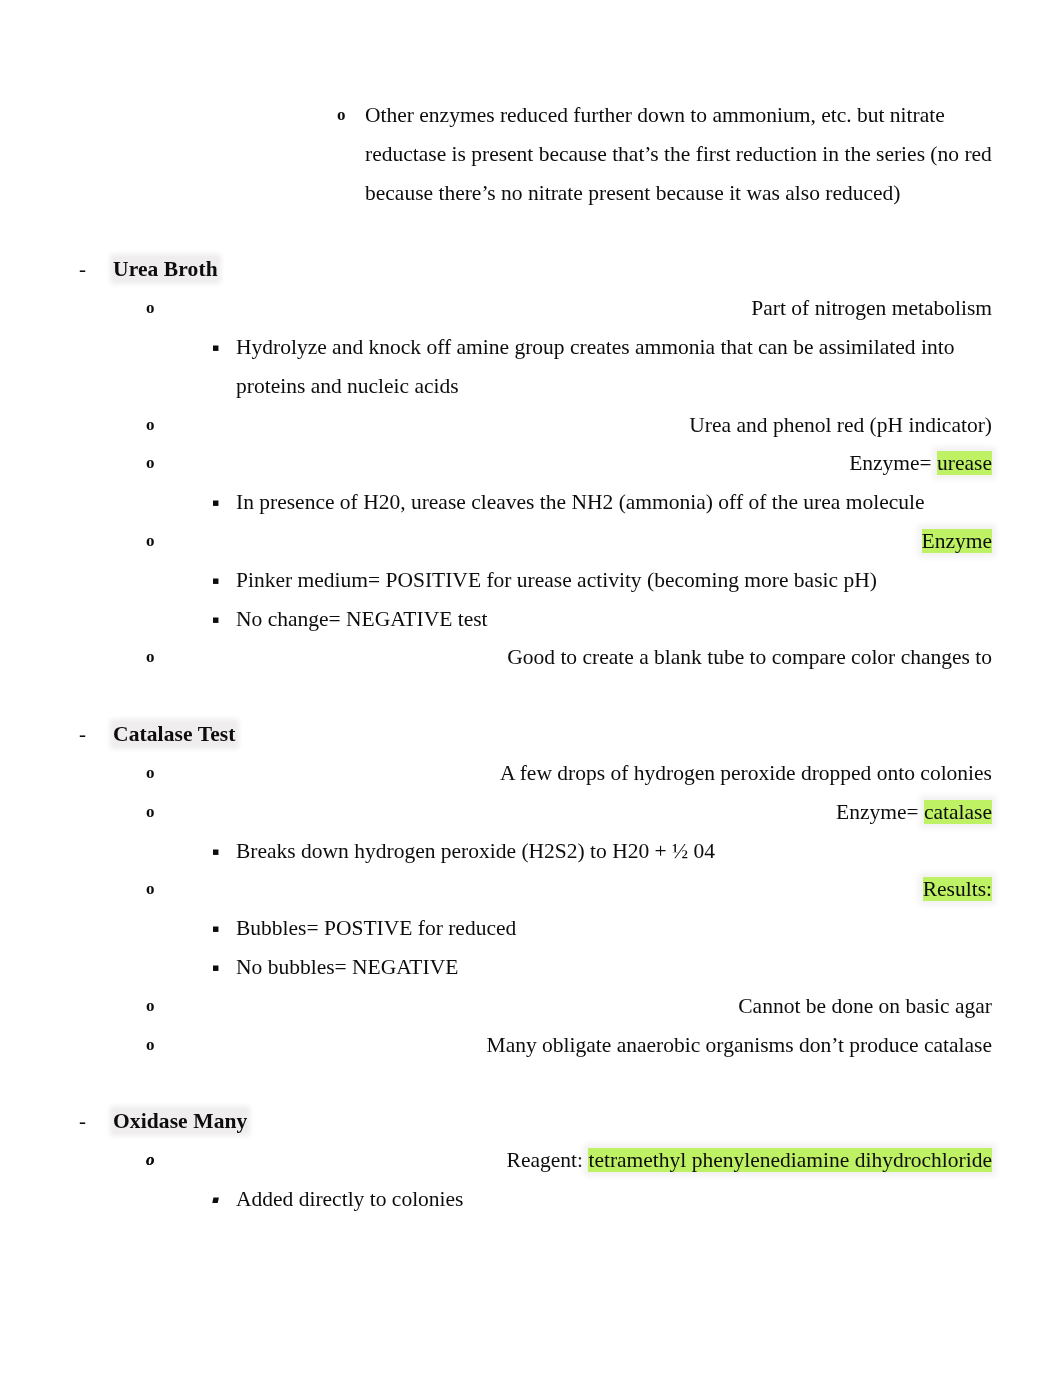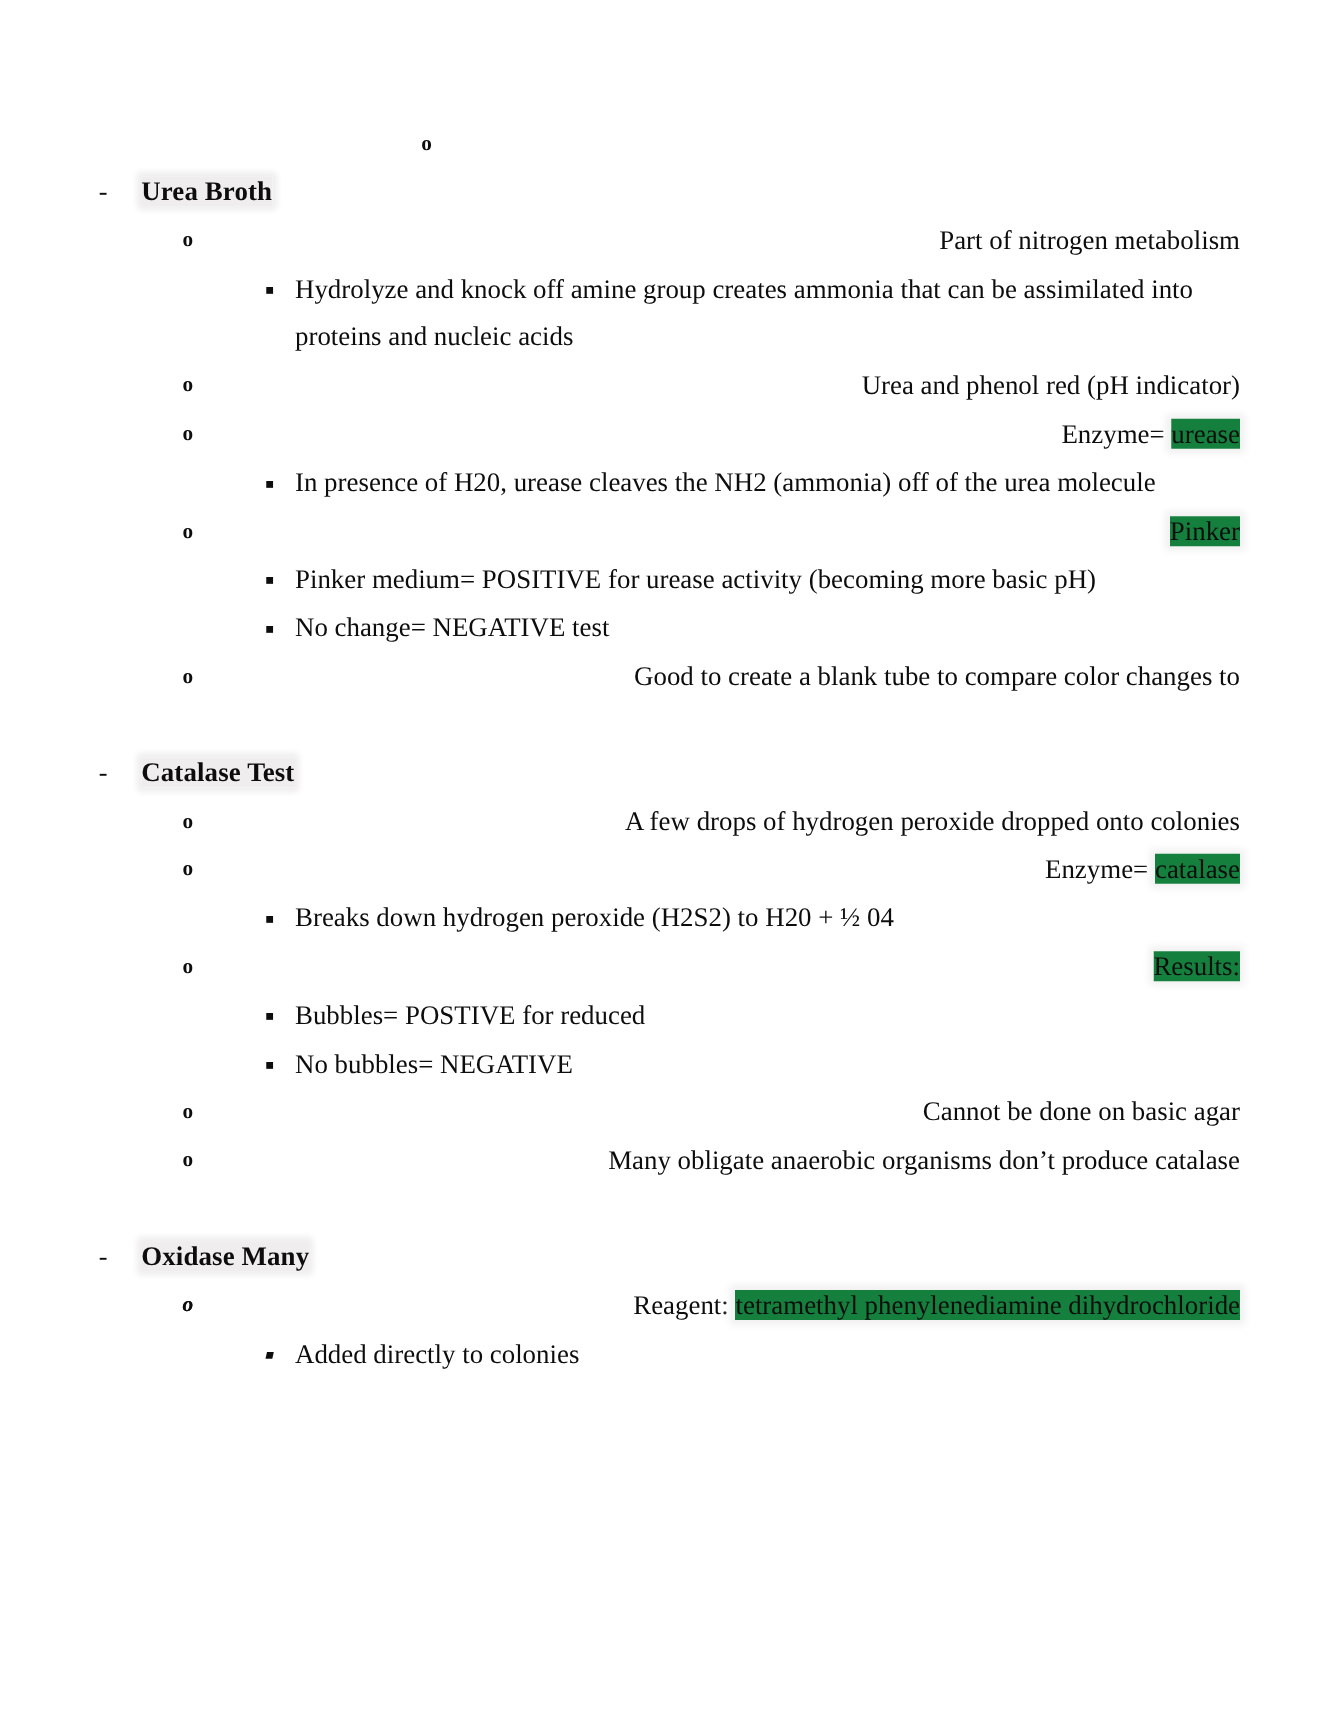--- a/index.html
+++ b/index.html
@@ -109,33 +109,34 @@
   
   .gap { height: 38px; }
 
   
   .hl {
     background: #efeded;
     border-radius: 1px;
     box-shadow: 0 0 5px 3px #efeded;
   }
   .hl-soft {
-    background: #15803d;
+    background: #bef264;
     box-shadow: 0 0 6px 4px #f2f0f0;
   }
   em.sci { font-style: italic; }
 </style>
 </head>
 <body>
 
 <div class="page">
   <div class="doc-body">
 
     <div class="row lvl2d">
       <span class="bullet">o</span>
+      <span class="rtext">Other enzymes reduced further down to ammonium, etc. but nitrate reductase is present because that’s the first reduction in the series (no red because there’s no nitrate present because it was also reduced)</span>
     </div>
 
     <div class="gap"></div>
 
     <div class="row lvl1">
       <span class="bullet">-</span>
       <span class="rtext"><span class="hl">Urea Broth</span></span>
     </div>
 
     <div class="row lvl2">
@@ -158,21 +159,21 @@
       <span class="rtext"><span>Enzyme= </span><span class="hl-soft">urease</span></span>
     </div>
 
     <div class="row lvl3">
       <span class="bullet">▪</span>
       <span class="rtext">In presence of H20, urease cleaves the NH2 (ammonia) off of the urea molecule</span>
     </div>
 
     <div class="row lvl2">
       <span class="bullet">o</span>
-      <span class="rtext"><span class="hl-soft">Pinker</span></span>
+      <span class="rtext"><span class="hl-soft">Enzyme</span></span>
     </div>
 
     <div class="row lvl3">
       <span class="bullet">▪</span>
       <span class="rtext">Pinker medium= POSITIVE for urease activity (becoming more basic pH)</span>
     </div>
 
     <div class="row lvl3">
       <span class="bullet">▪</span>
       <span class="rtext">No change= NEGATIVE test</span>

